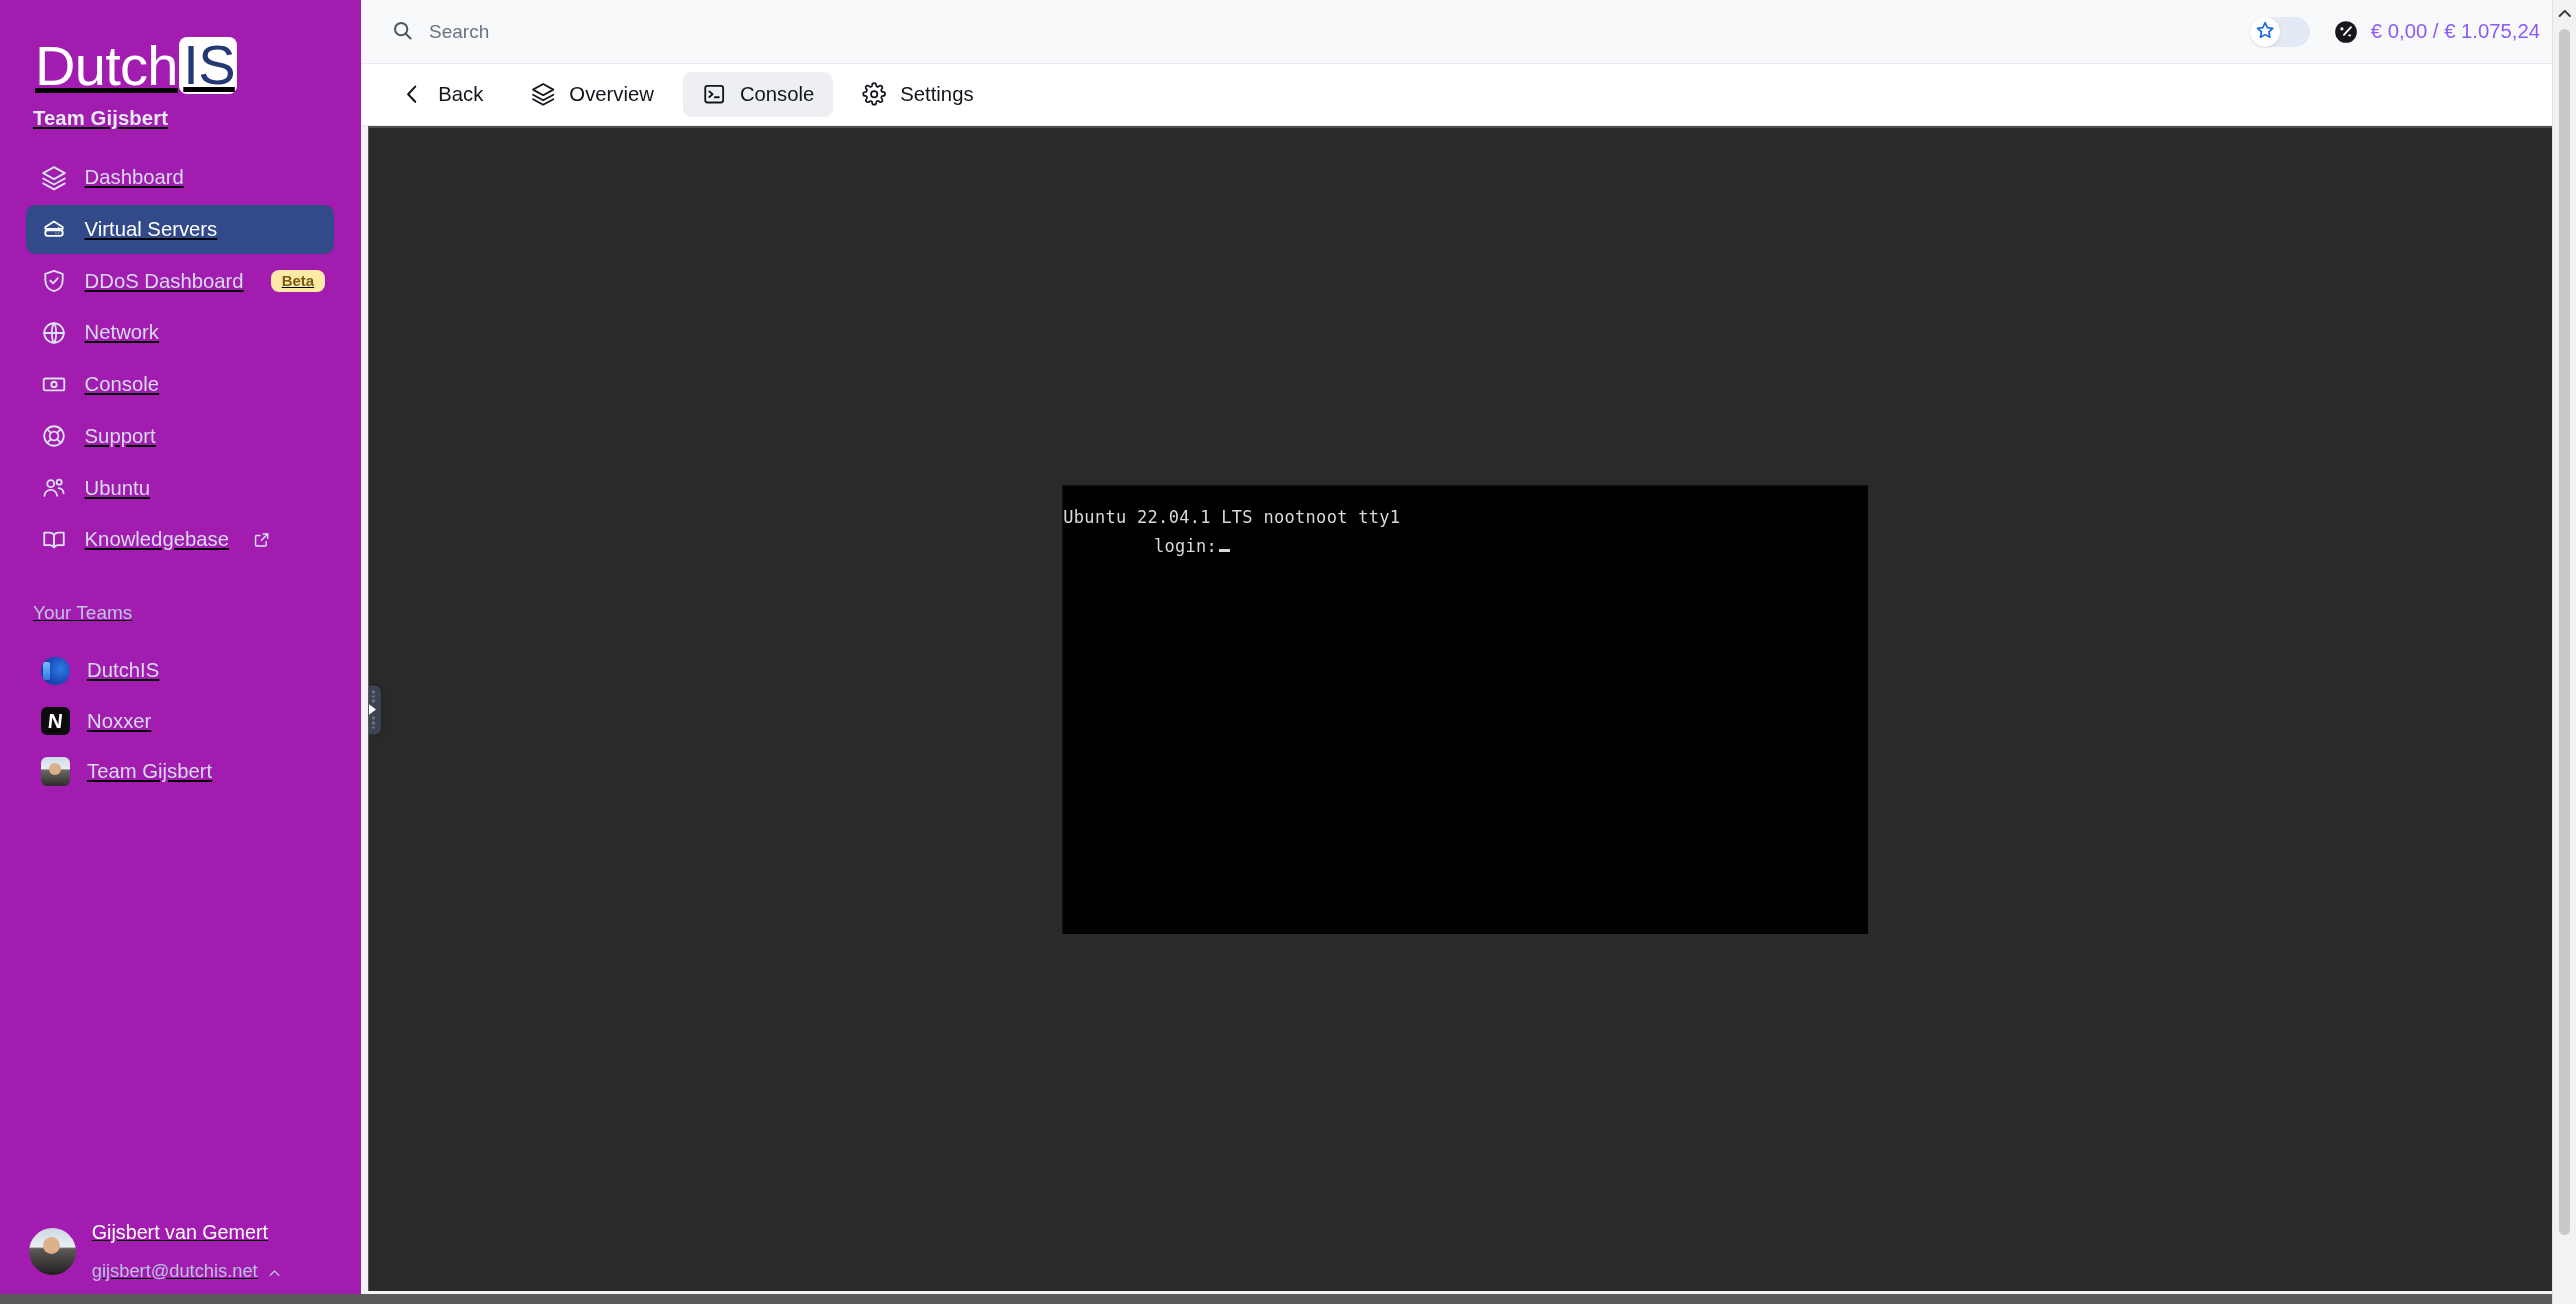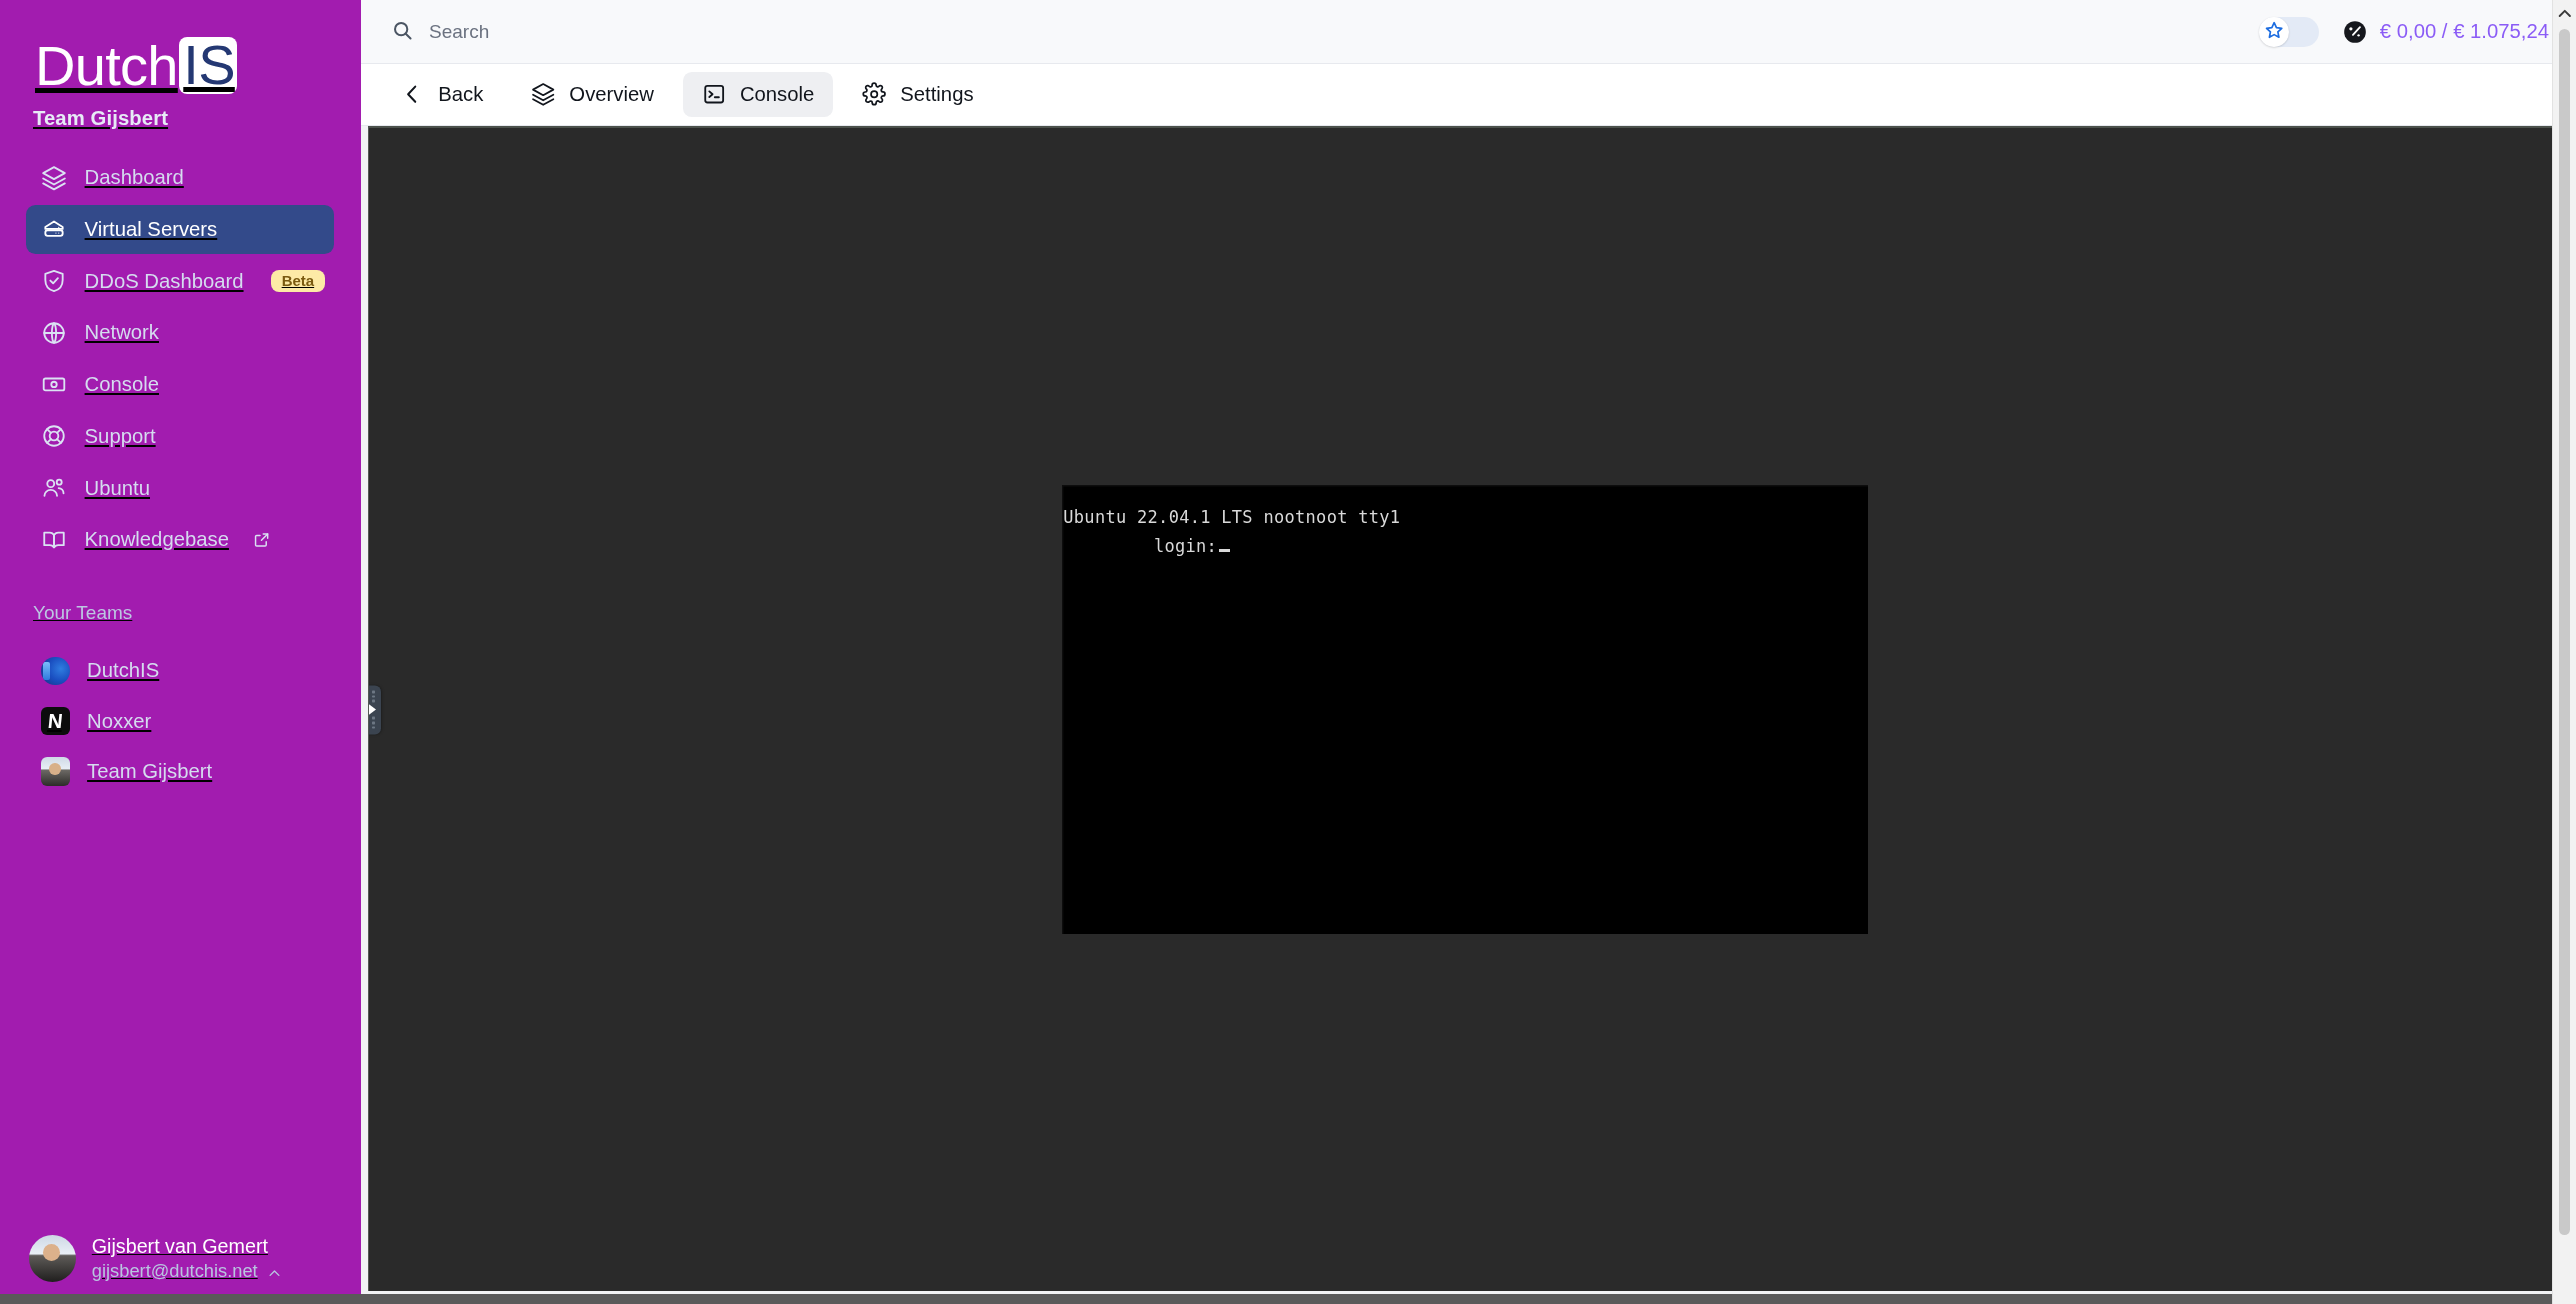--- a/index.html
+++ b/index.html
@@ -111,39 +111,39 @@
   }
   .user-avatar {
     width: 47px; height: 47px; border-radius: 50%; flex: 0 0 47px;
     overflow: hidden; position: relative;
     background: linear-gradient(180deg,#cdd8e4 0%, #e9eff6 40%, #5e5b58 44%, #1f1e1d 100%);
   }
   .user-avatar::after {
     content:""; position:absolute; left:14.2px; top:8.8px; width:17.6px; height:17.6px;
     border-radius:50%; background:#dcb18b;
   }
-  .user-meta { display: flex; flex-direction: column; gap: 2px; }
+  .user-meta { display: flex; flex-direction: column; gap: 16px; }
   .user-name { font-size: 19.7px; color: #ffffff; }
   .user-mail { font-size: 18.3px; color: #b9c4e0; display: flex; align-items: center; gap: 9.5px; }
   .chev-up { display:inline-block; width: 15px; height: 15px; }
   .chev-up svg { width: 15px; height: 15px; }
 
   
   .main {
     flex: 1 1 auto; height: 1305px;
     display: flex; flex-direction: column;
     background: #ffffff;
     position: relative; min-width: 0;
   }
   .topbar {
     height: 64px; flex: 0 0 64px;
     background: #f8f9fb;
     border-bottom: 0.7px solid #e7e9ee;
     display: flex; align-items: center;
-    padding: 0 12px 0 30px;
+    padding: 0 21px 0 30px;
   }
   .search-box { display: flex; align-items: center; gap: 15px; flex: 1 1 auto; cursor: text; }
   .search-box svg { width: 23px; height: 23px; flex: 0 0 23px; }
   .search-input {
     border: none; outline: none; background: transparent;
     font-size: 19px; color: #3b3f48;
     font-family: "Liberation Sans", sans-serif;
     width: 352px;
   }
   .search-input::placeholder { color: #6b7280; }

